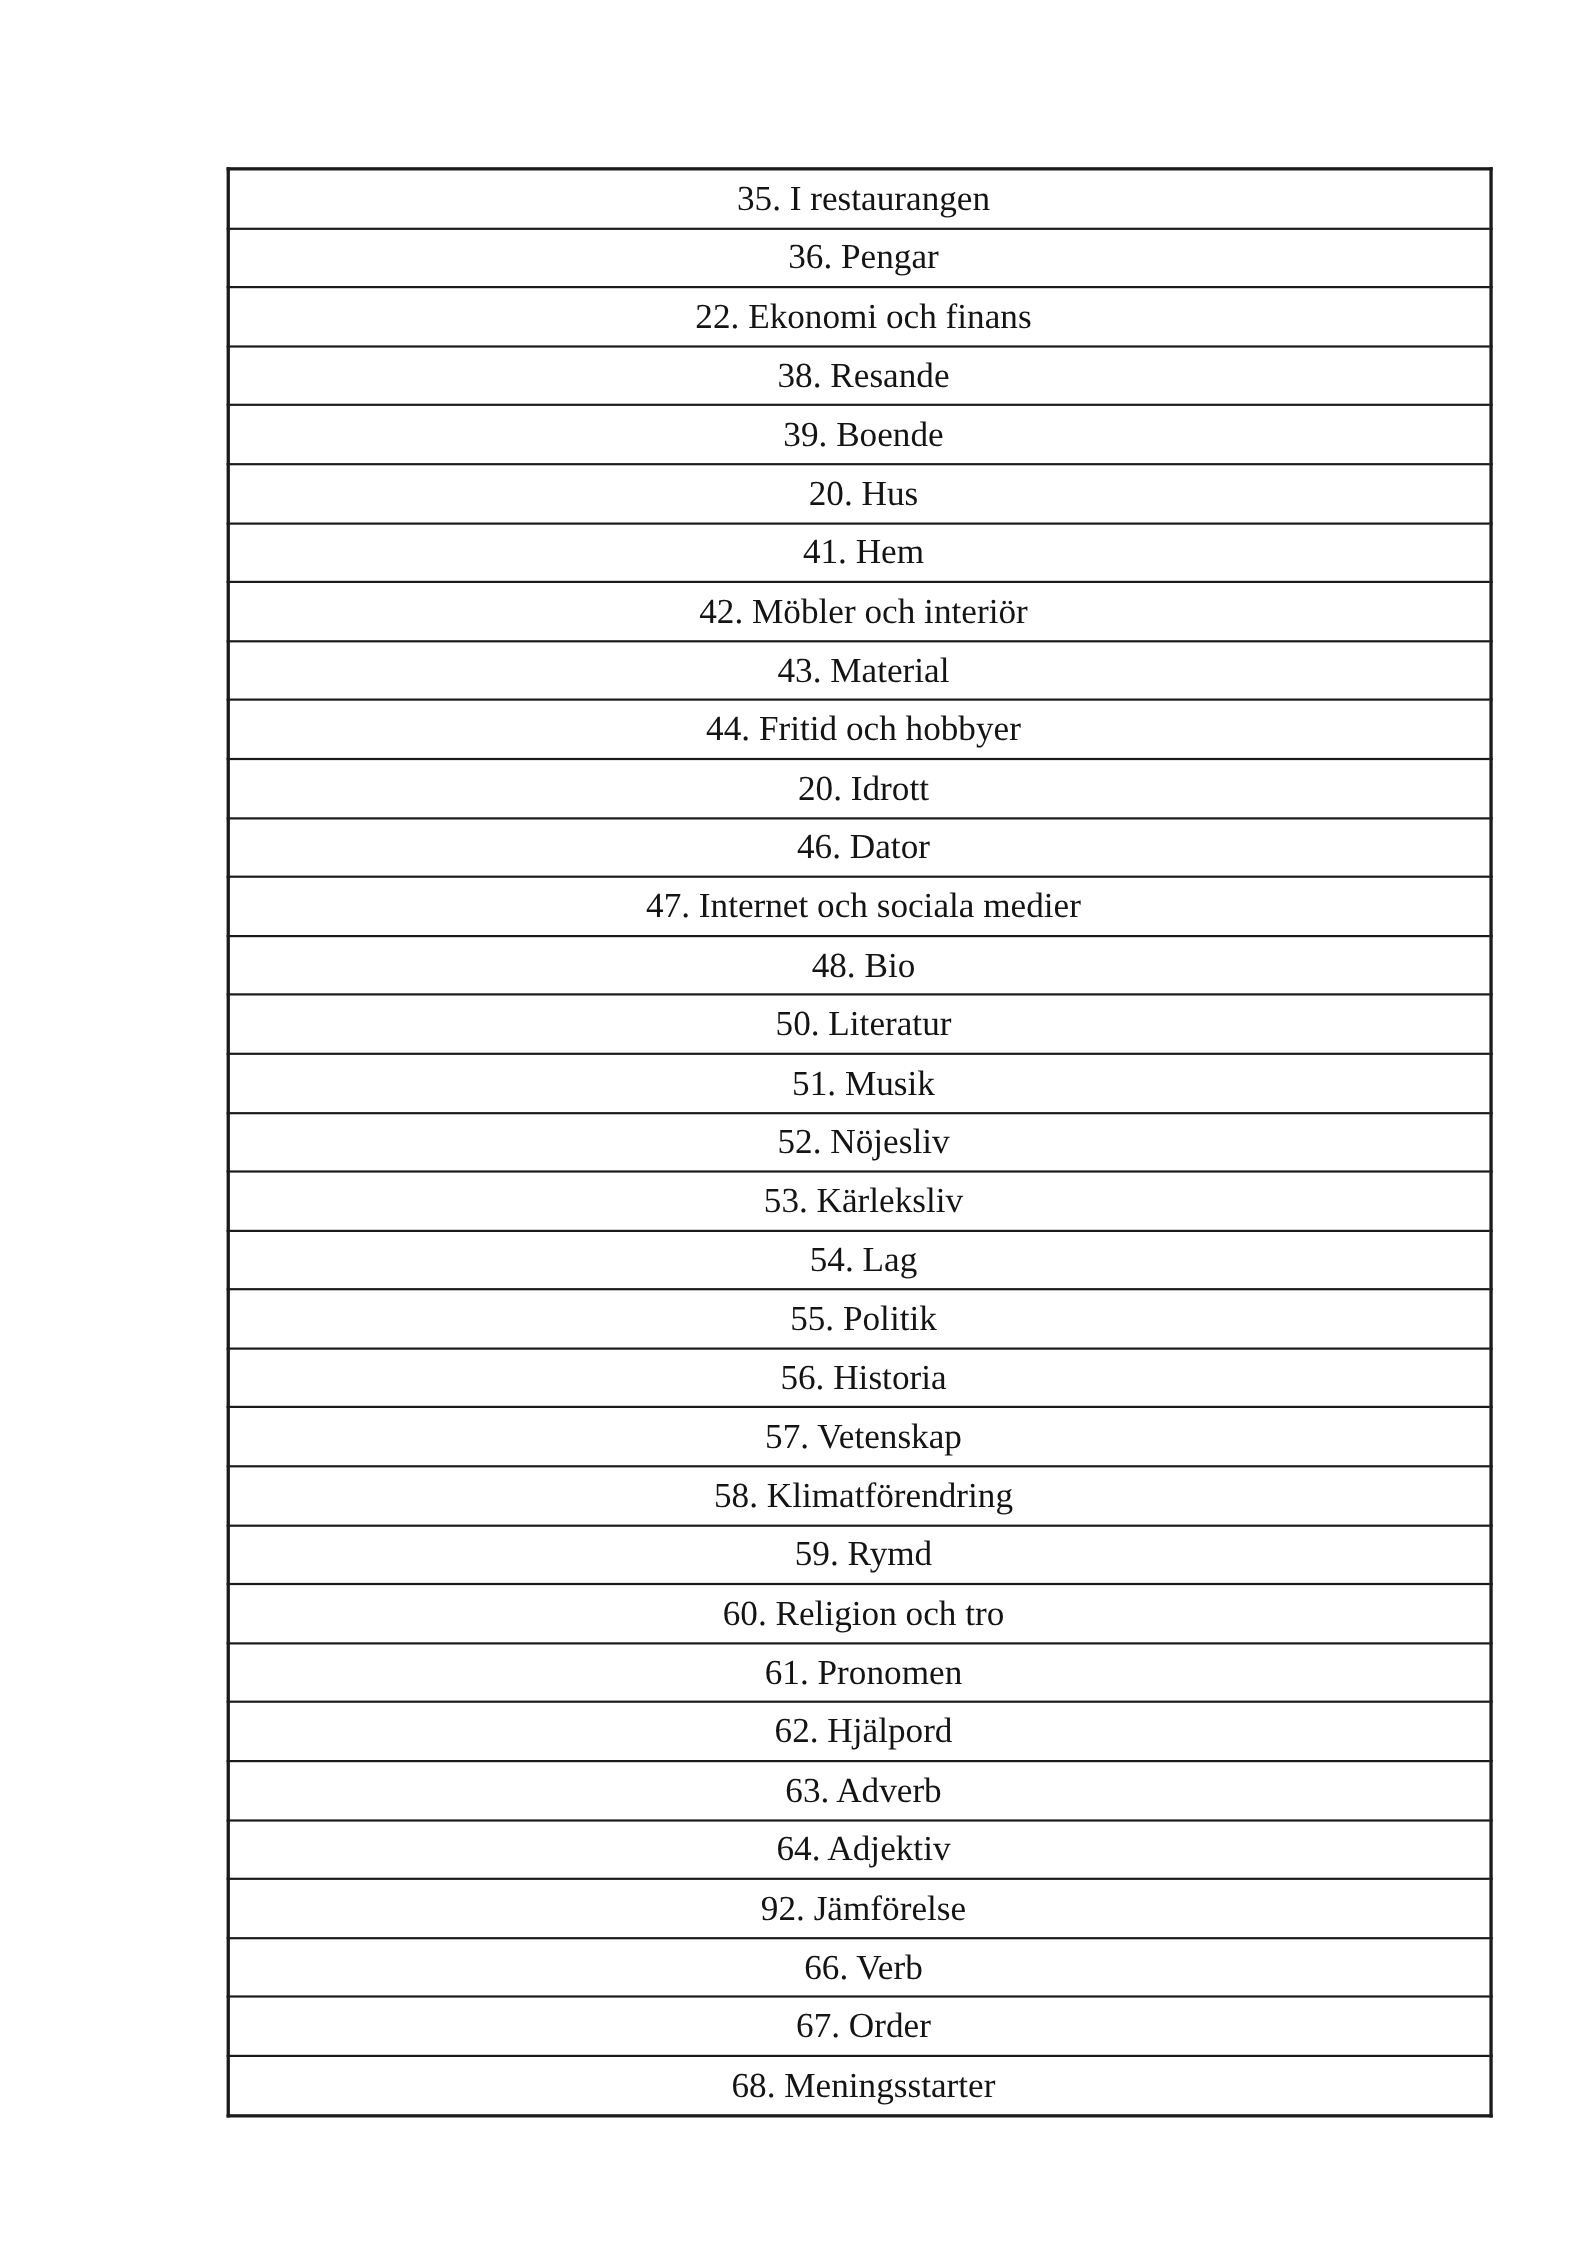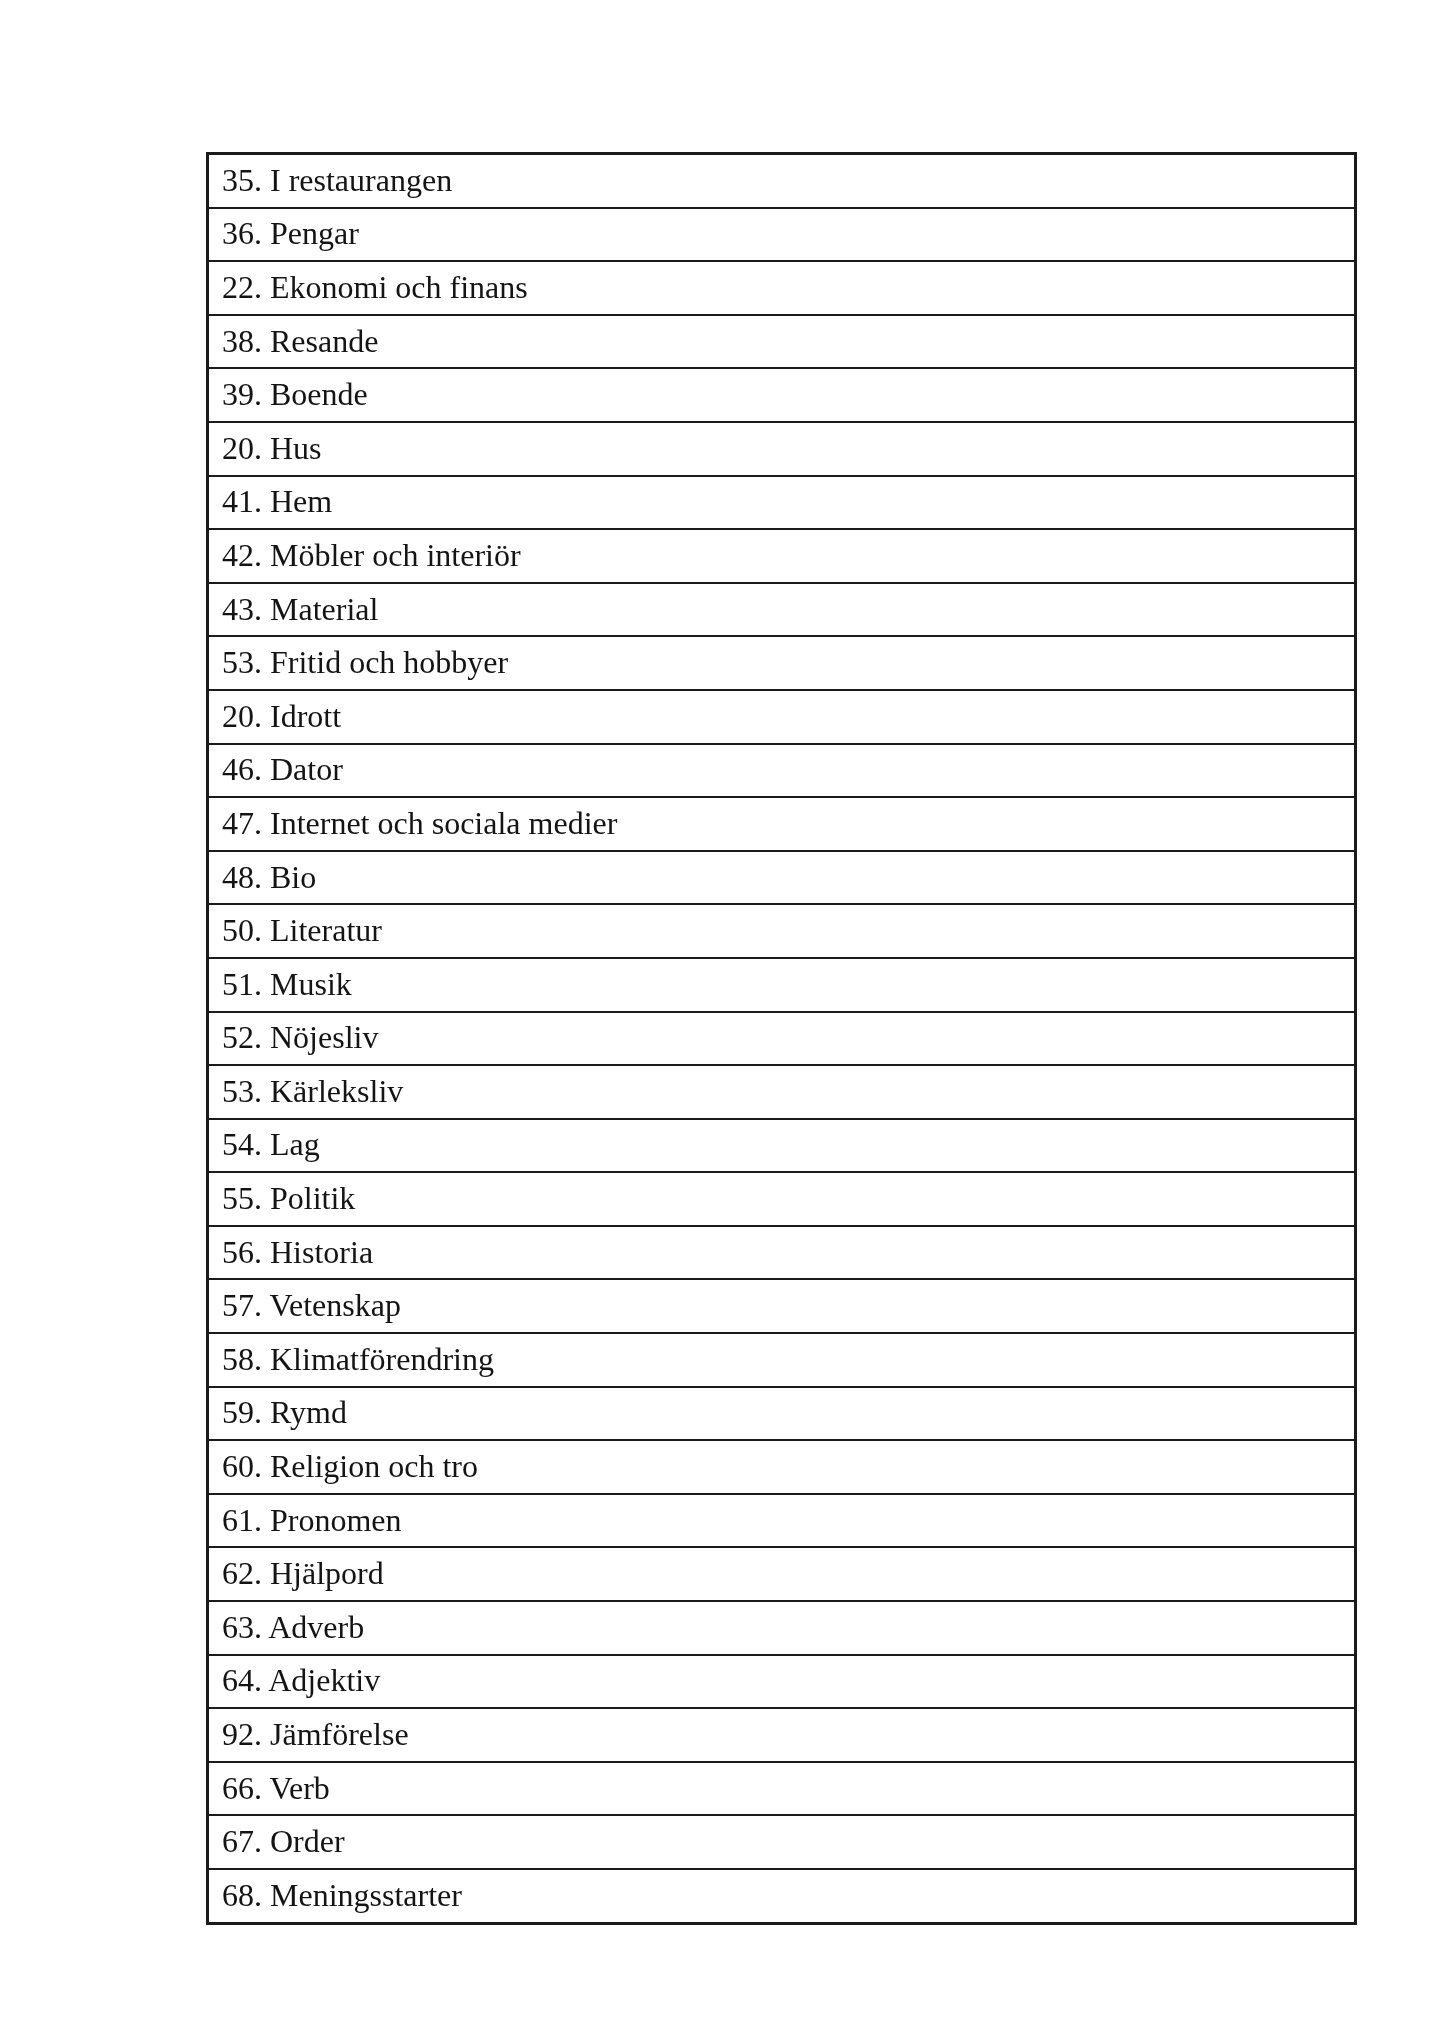--- a/index.html
+++ b/index.html
@@ -10,20 +10,21 @@
   body {
     width: 1445px;
     height: 2043px;
     position: relative;
     font-family: "Liberation Serif", serif;
   }
   .page {
     position: absolute;
     inset: 0;
     background: #ffffff;
+    text-align: center;
   }
   table.toc {
     position: absolute;
     left: 206px;
     top: 152px;
     width: 1151px;
     border-collapse: collapse;
     table-layout: fixed;
     border: 3px solid #1b1b1b;
   }
@@ -66,21 +67,21 @@
       <tr>
           <td>41. Hem</td>
         </tr>
       <tr>
           <td>42. Möbler och interiör</td>
         </tr>
       <tr>
           <td>43. Material</td>
         </tr>
       <tr>
-          <td>53. Fritid och hobbyer</td>
+          <td>44. Fritid och hobbyer</td>
         </tr>
       <tr>
           <td>20. Idrott</td>
         </tr>
       <tr>
           <td>46. Dator</td>
         </tr>
       <tr>
           <td>47. Internet och sociala medier</td>
         </tr>

